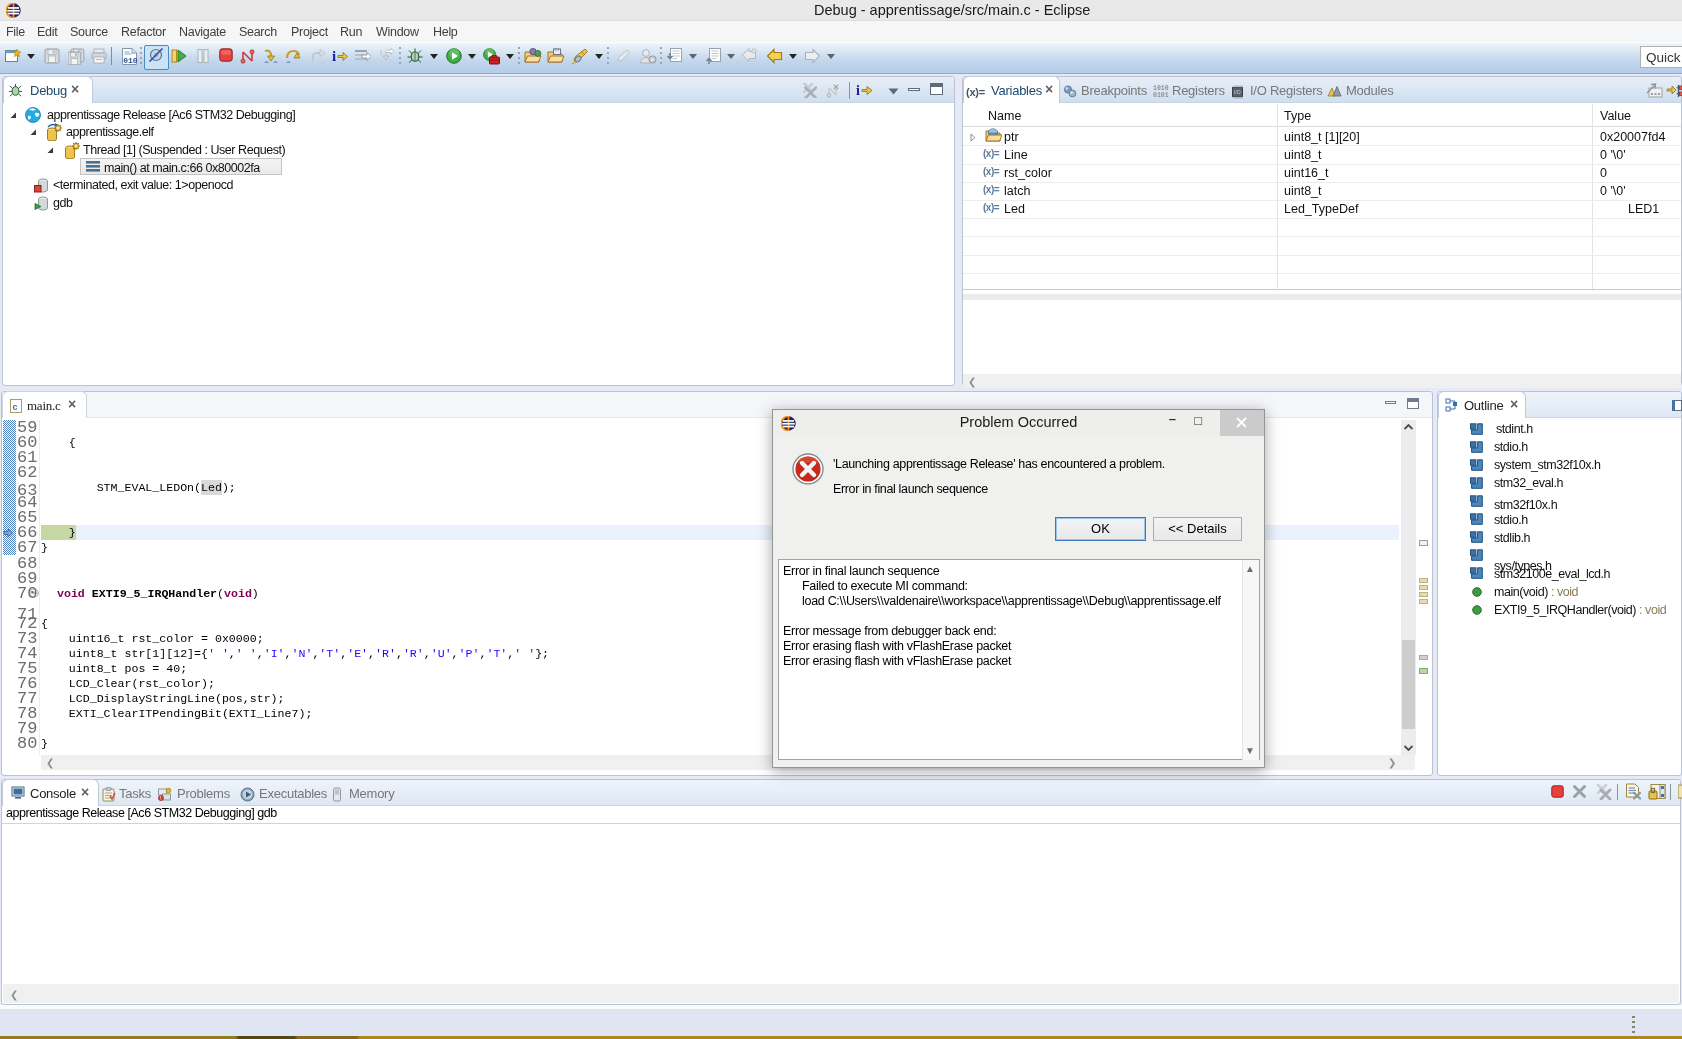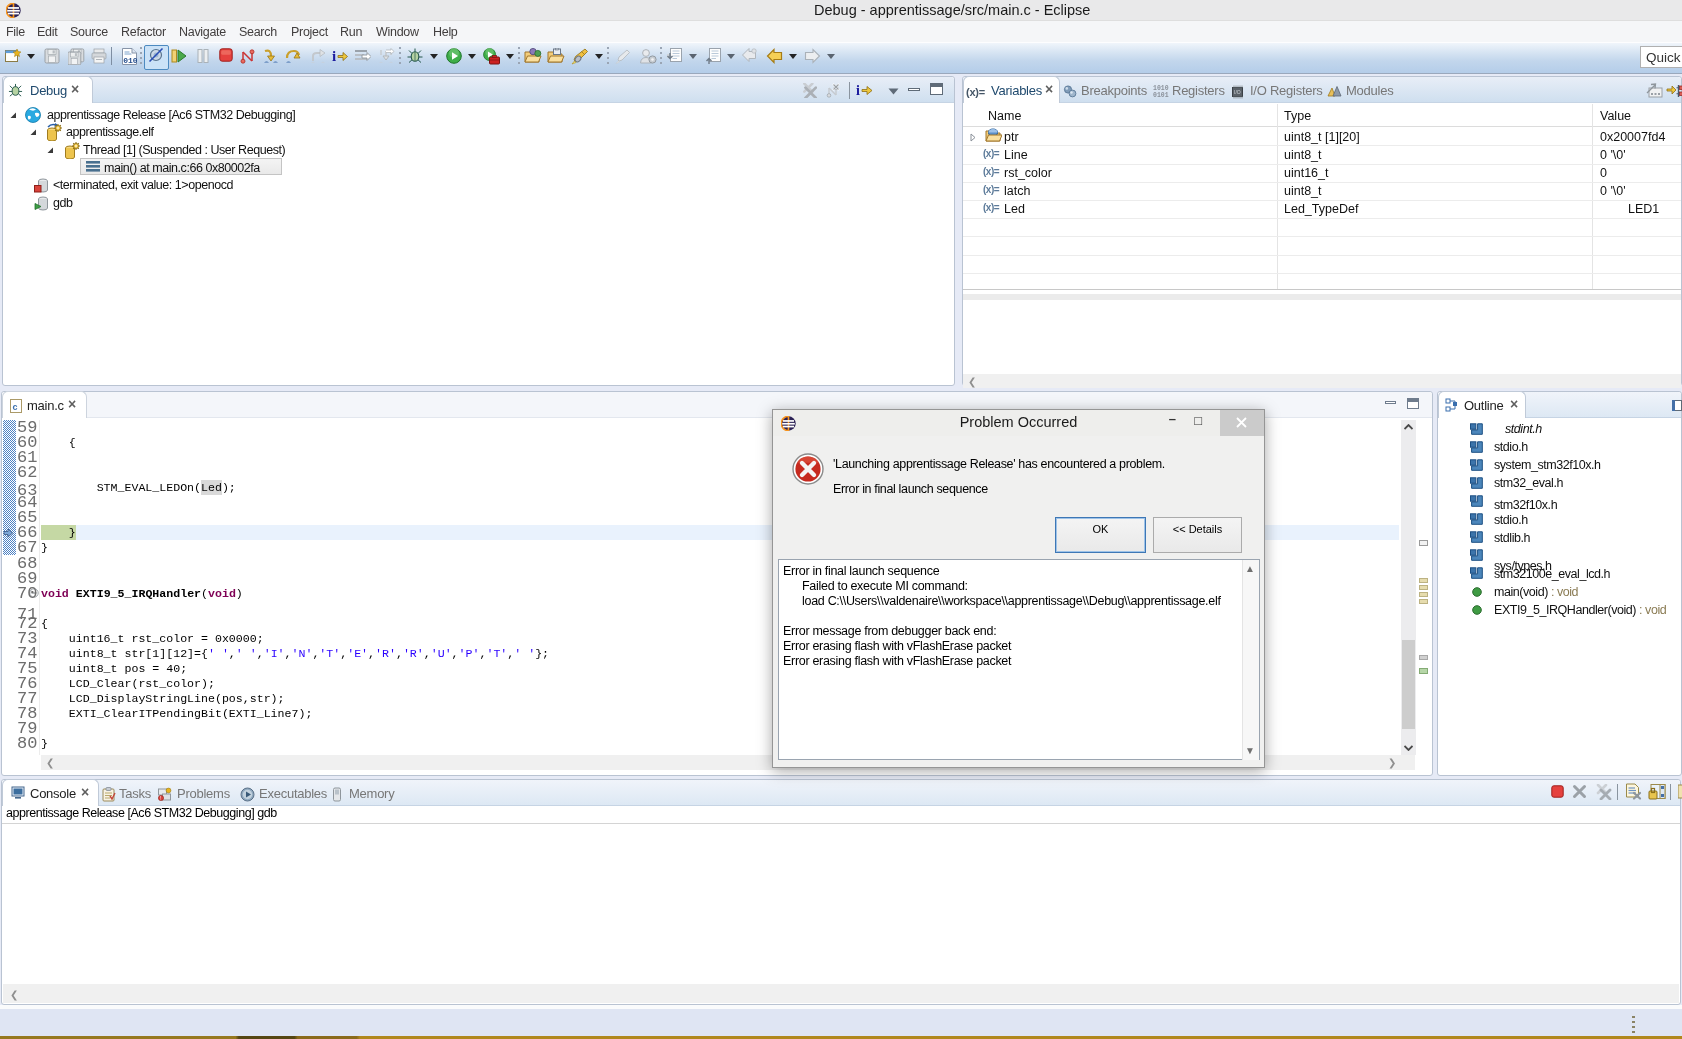--- a/index.html
+++ b/index.html
@@ -52,21 +52,21 @@
 
 #dialog { position:absolute; left:772px; top:409px; width:493px; height:359px; background:#f0f0ef;
   border:1px solid #959595; box-shadow:0 3px 14px rgba(0,0,0,0.35); }
 #dtitle { position:absolute; left:0; top:0; right:0; height:26px; background:#eeeeec; }
 #dtitletext { position:absolute; left:0; right:0; top:4px; text-align:center; font-size:14.5px; color:#1a1a1a;}
 .dbtn { position:absolute; top:3px; font-size:13px; color:#333; }
 #dclose { position:absolute; right:0px; top:0px; width:44px; height:26px; background:#cbcbcb; }
 #dclose svg { position:absolute; left:15px; top:6px; }
 #ddetails { position:absolute; left:5px; top:149px; width:482px; height:201px; background:#fff; border:1px solid #9aa4b0; }
 .dline { position:absolute; left:4px; font-size:12.5px; color:#000; white-space:pre; letter-spacing:-0.3px;}
-.btn { position:absolute; top:107px; height:36px; background:linear-gradient(#f4f4f4,#e9e9e9); border:1px solid #ababab; text-align:center; font-size:11px; color:#000; line-height:22px;}
+.btn { position:absolute; top:107px; height:24px; background:linear-gradient(#f4f4f4,#e9e9e9); border:1px solid #ababab; text-align:center; font-size:13px; color:#000; line-height:22px;}
 </style>
 </head>
 <body>
 
 <div id="titlebar"></div>
 <svg class="abs" style="left:6px;top:3px" width="15" height="15" viewBox="0 0 15 15">
   <circle cx="7.5" cy="7.5" r="7.2" fill="#2c2255"></circle>
   <path d="M7.5 0.3 A7.2 7.2 0 0 0 0.3 7.5 A7.2 7.2 0 0 0 7.5 14.7 Z" fill="none" stroke="#f7941e" stroke-width="1.6"></path>
   <rect x="2" y="4.1" width="11" height="1.7" fill="#fff"></rect>
   <rect x="1.2" y="6.9" width="12.6" height="1.7" fill="#fff"></rect>
@@ -521,21 +521,21 @@
 </div>
 </div>
 
 <div id="editor">
   <div id="edtabrow"></div>
   <div class="atab" style="left:0px; width:85px; border-color:#cdd4de;"></div>
   <svg class="viewicon" style="left:8px;top:7px" width="12" height="14" viewBox="0 0 12 14">
     <rect x="0.5" y="0.5" width="11" height="13" fill="#fff" stroke="#ab9a68"></rect>
     <text x="2.5" y="11" font-size="9" font-weight="bold" fill="#3a6fae" font-family="Liberation Sans">c</text>
   </svg>
-  <div class="atab-label" style="left:25px; color:#222;">main.c</div>
+  <div class="atab-label" style="left:25px; color:#222;font-family:Liberation Serif, serif;">main.c</div>
   <div class="tabx" style="left:66px;">×</div>
   <div id="edcontent">
 <div id="hatch"></div>
 <div class="abs" style="left:39px;top:133.4px;width:34.8px;height:15px;background:#c5d8a4;"></div>
 <div class="abs" style="left:73.8px;top:133.4px;width:1323px;height:15px;background:#e9f2fd;"></div>
 <div class="abs" style="left:199.1px;top:88.2px;width:20.9px;height:15px;background:#d9d9d9;"></div>
 <svg class="abs" style="left:1px;top:136px" width="10" height="10" viewBox="0 0 10 10">
 <path d="M1 3.5 L5 3.5 L5 1 L9.5 5 L5 9 L5 6.5 L1 6.5 Z" fill="#7da7d8" stroke="#44618c" stroke-width="0.9"></path>
       </svg>
 <div class="abs" style="left:37px;top:28px;width:1px;height:335px;background:#ececec;"></div>
@@ -552,21 +552,21 @@
 <div class="codeline" style="top:88.2px;">        STM_EVAL_LEDOn(Led);</div>
 <div class="lnum" style="top:103.2px;">64</div>
 <div class="lnum" style="top:118.3px;">65</div>
 <div class="lnum" style="top:133.4px;">66</div>
 <div class="codeline" style="top:133.4px;">    }</div>
 <div class="lnum" style="top:148.4px;">67</div>
 <div class="codeline" style="top:148.4px;">}</div>
 <div class="lnum" style="top:163.5px;">68</div>
 <div class="lnum" style="top:178.5px;">69</div>
 <div class="lnum" style="top:193.6px;">70</div>
-<div class="codeline" style="top:193.6px;"><span class="kw">void</span> <b>EXTI9_5_IRQHandler</b>(<span class="kw">void</span>)</div>
+<div class="codeline" style="top:193.6px;margin-left:16px;"><span class="kw">void</span> <b>EXTI9_5_IRQHandler</b>(<span class="kw">void</span>)</div>
 <div class="lnum" style="top:215px;">71</div>
 <div class="lnum" style="top:223.7px;">72</div>
 <div class="codeline" style="top:223.7px;">{</div>
 <div class="lnum" style="top:238.7px;">73</div>
 <div class="codeline" style="top:238.7px;">    uint16_t rst_color = 0x0000;</div>
 <div class="lnum" style="top:253.8px;">74</div>
 <div class="codeline" style="top:253.8px;">    uint8_t str[1][12]={<span class="str">' '</span>,<span class="str">' '</span>,<span class="str">'I'</span>,<span class="str">'N'</span>,<span class="str">'T'</span>,<span class="str">'E'</span>,<span class="str">'R'</span>,<span class="str">'R'</span>,<span class="str">'U'</span>,<span class="str">'P'</span>,<span class="str">'T'</span>,<span class="str">' '</span>};</div>
 <div class="lnum" style="top:268.8px;">75</div>
 <div class="codeline" style="top:268.8px;">    uint8_t pos = 40;</div>
 <div class="lnum" style="top:283.9px;">76</div>
@@ -615,21 +615,21 @@
     <line x1="5" y1="11" x2="10" y2="11" stroke="#3a6fae"></line>
       <line x1="10" y1="11" x2="10" y2="8" stroke="#3a6fae"></line>
   </svg>
   <div class="atab-label" style="left:26px; color:#222;">Outline</div>
   <div class="tabx" style="left:72px;">×</div>
   <div id="outlist">
 <svg class="abs" style="left:32px;top:30.5px" width="13" height="13" viewBox="0 0 13 13">
 <rect x="0.5" y="0.8" width="5.4" height="5.4" fill="#3c74aa" stroke="#1c4f83"></rect>
 <path d="M7.6 0.8 H12.3 V11.3 H1.6 V6.9 H7.6 Z" fill="#4c86bb" stroke="#1c4f83"></path>
       </svg>
-<div class="trow" style="left:67px;top:30.0px;font-style:italic;">stdint.h</div>
+<div class="trow" style="left:58px;top:30.0px;">stdint.h</div>
 <svg class="abs" style="left:32px;top:48.6px" width="13" height="13" viewBox="0 0 13 13">
 <rect x="0.5" y="0.8" width="5.4" height="5.4" fill="#3c74aa" stroke="#1c4f83"></rect>
 <path d="M7.6 0.8 H12.3 V11.3 H1.6 V6.9 H7.6 Z" fill="#4c86bb" stroke="#1c4f83"></path>
       </svg>
 <div class="trow" style="left:56px;top:48.1px;">stdio.h</div>
 <svg class="abs" style="left:32px;top:66.7px" width="13" height="13" viewBox="0 0 13 13">
 <rect x="0.5" y="0.8" width="5.4" height="5.4" fill="#3c74aa" stroke="#1c4f83"></rect>
 <path d="M7.6 0.8 H12.3 V11.3 H1.6 V6.9 H7.6 Z" fill="#4c86bb" stroke="#1c4f83"></path>
       </svg>
 <div class="trow" style="left:56px;top:66.2px;">system_stm32f10x.h</div>

